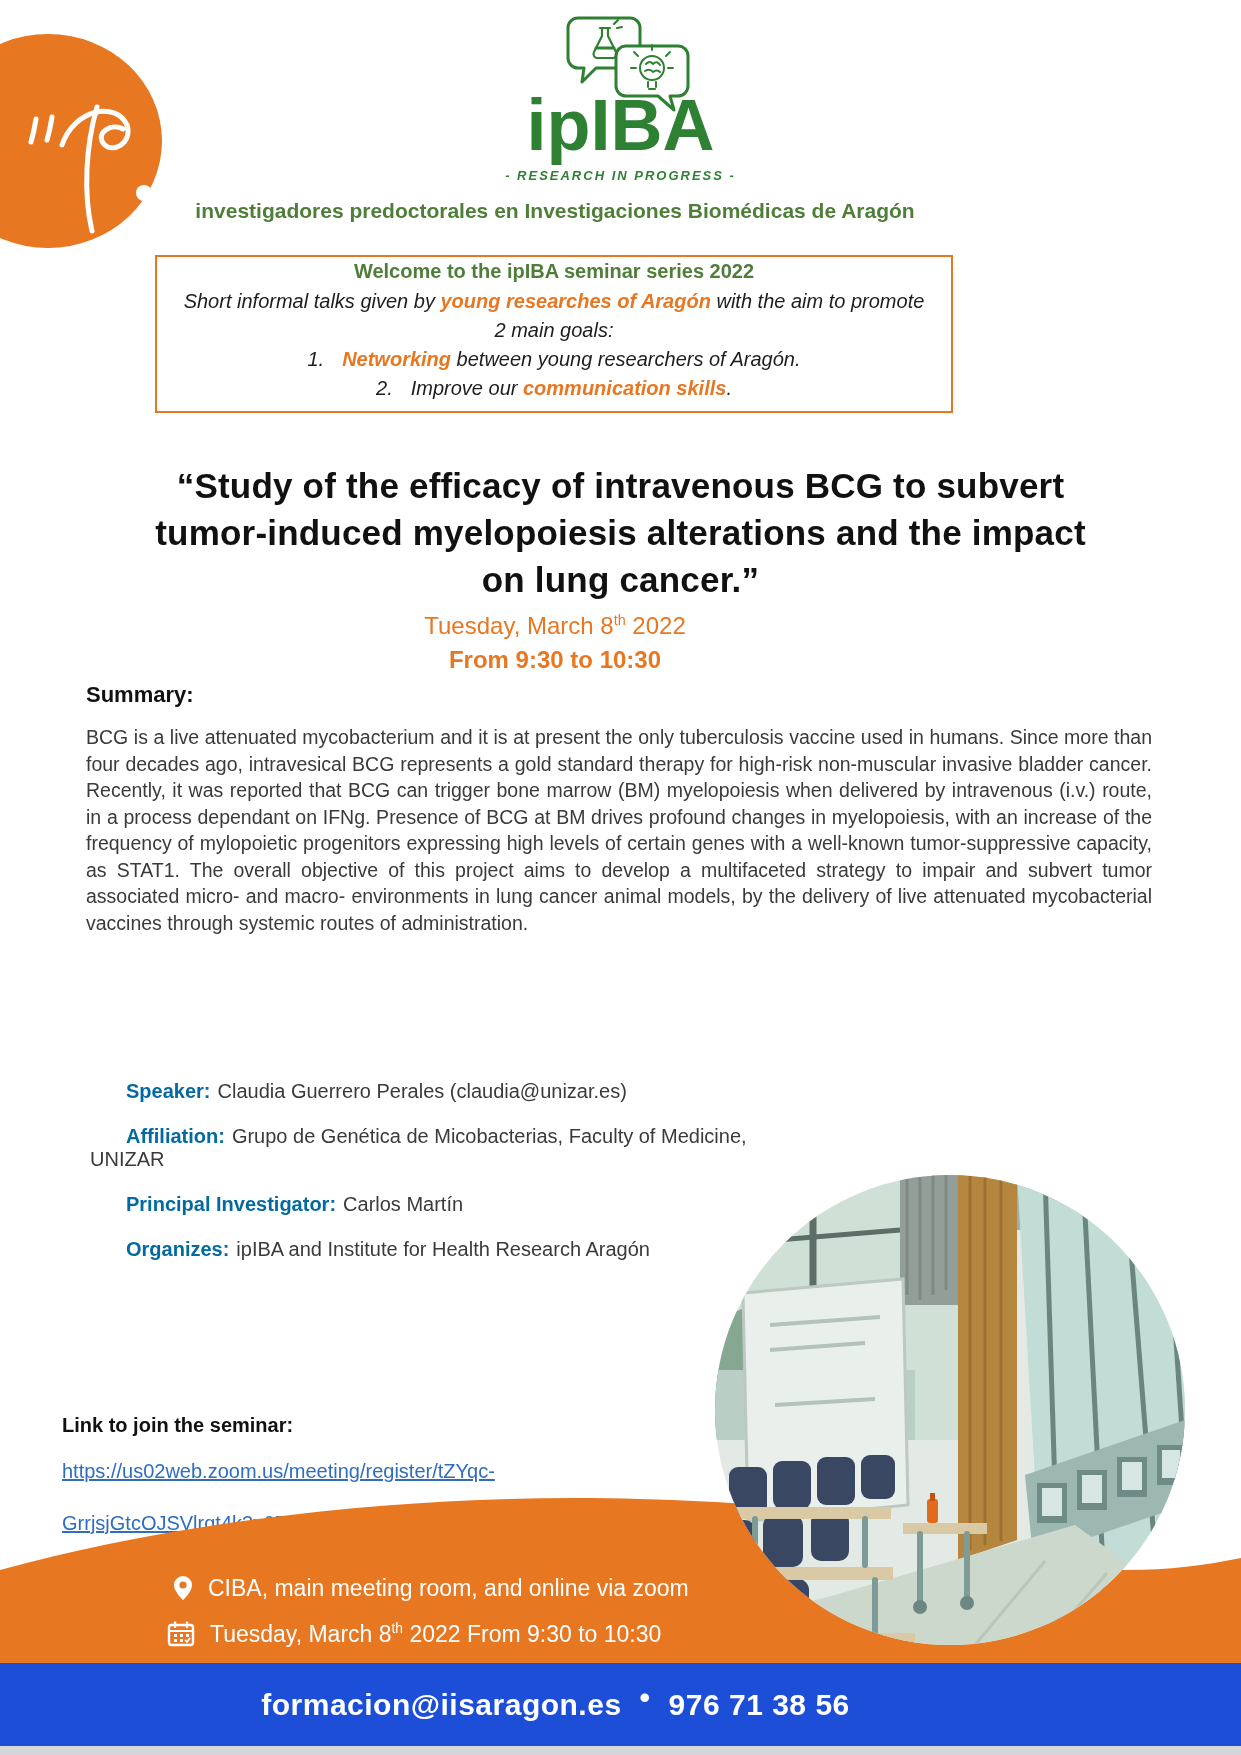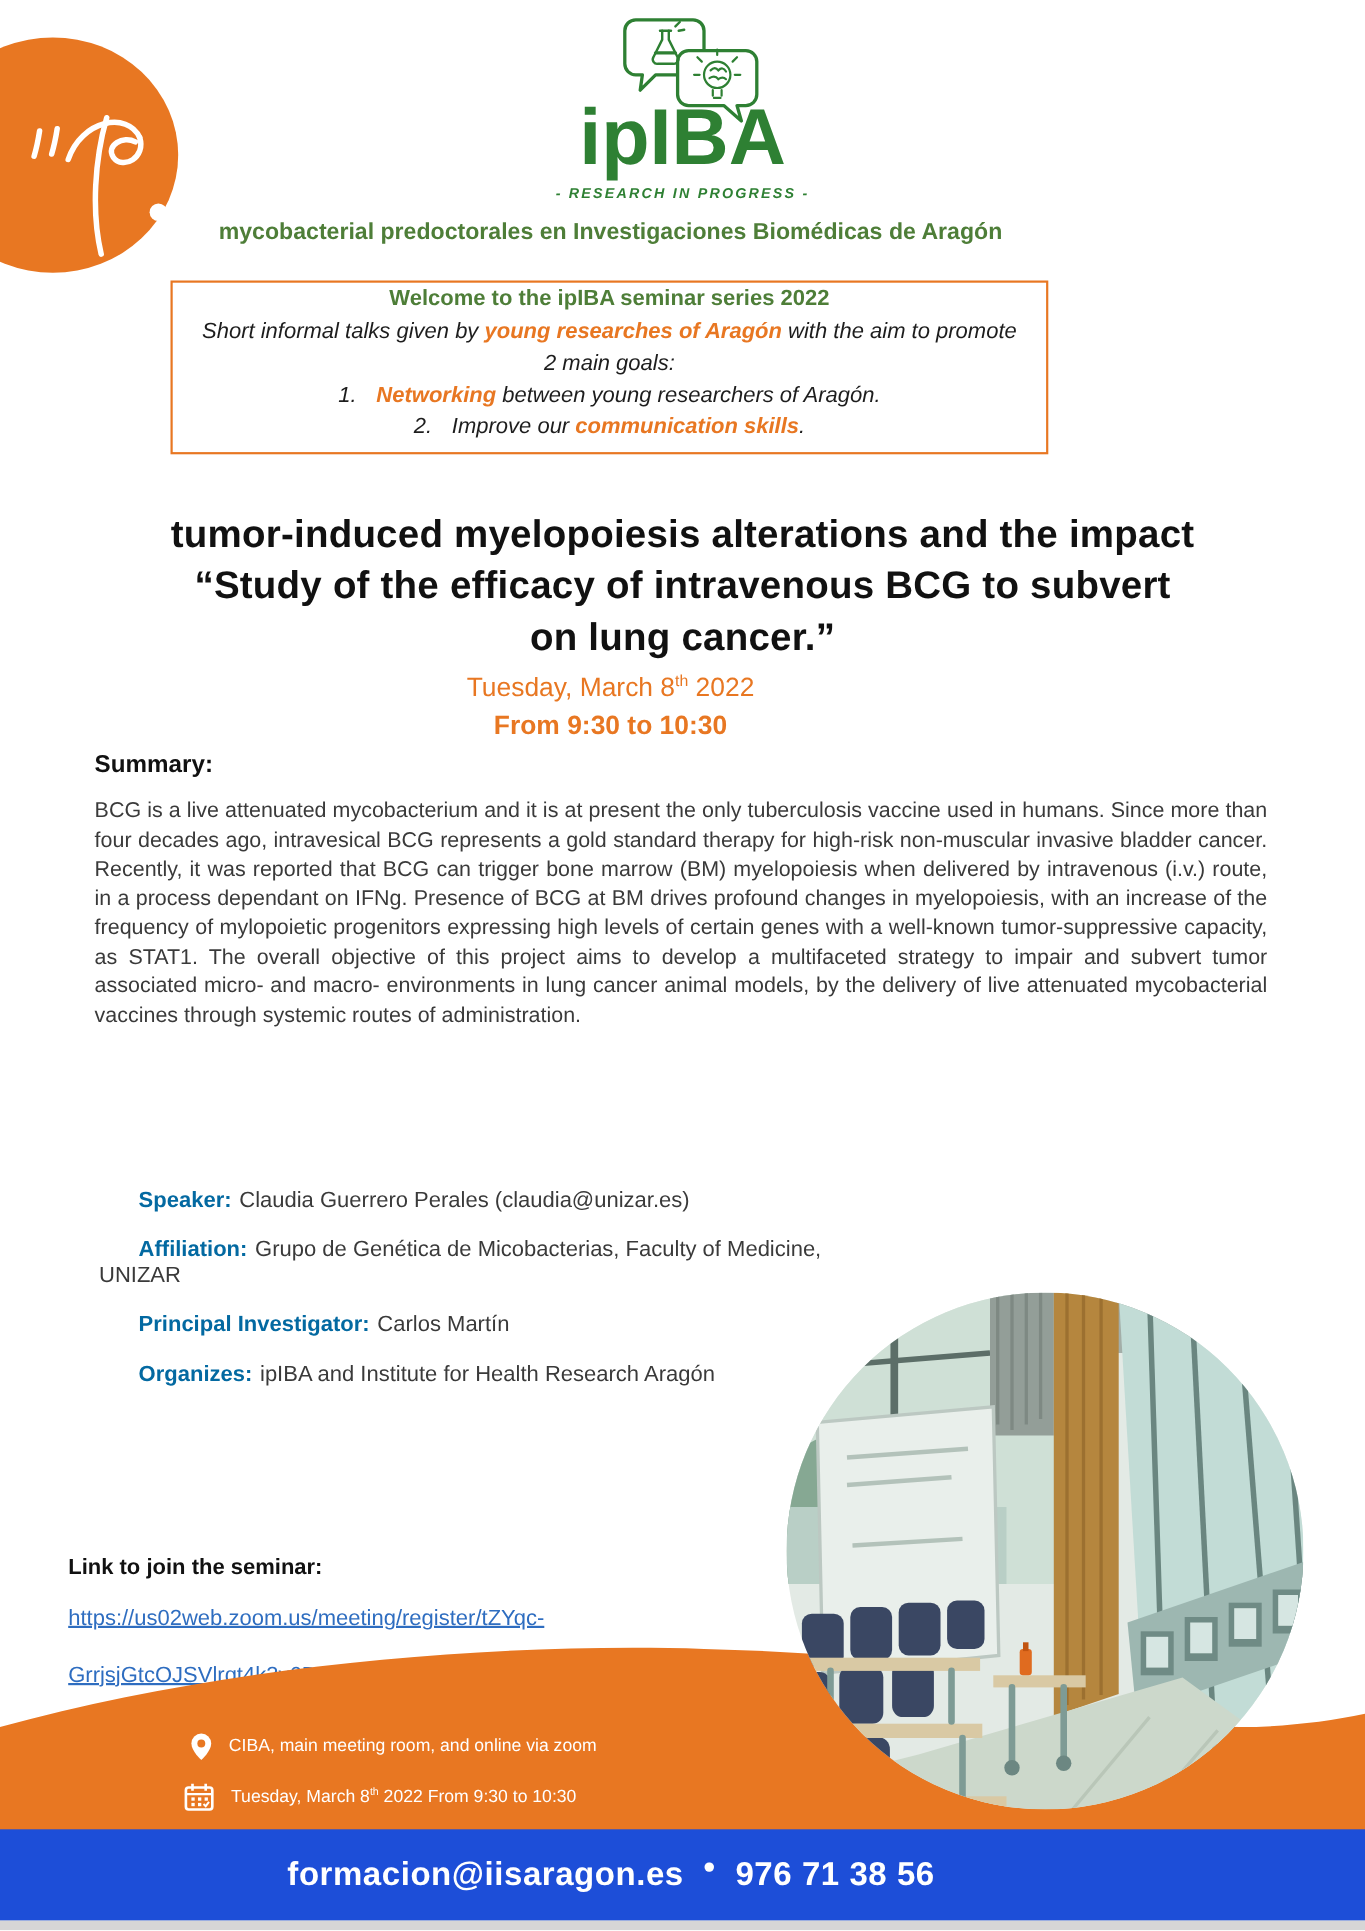--- a/index.html
+++ b/index.html
@@ -48,21 +48,21 @@
   .photo{left:715px;top:1175px;width:470px;height:470px;border-radius:50%;overflow:hidden;z-index:5;}
 
   
   .link-label{left:62px;top:1414px;font-size:20px;font-weight:bold;color:#111;}
   .link-a{font-size:20px;color:#2E6DC0;text-decoration:underline;}
   .link1{left:62px;top:1460px;}
   .link2{left:62px;top:1512px;}
 
   
   .hill{left:0;top:1455px;width:1241px;height:235px;z-index:4;}
-  .band-row{z-index:6;display:flex;align-items:center;color:#ffffff;font-size:16px;}
+  .band-row{z-index:6;display:flex;align-items:center;color:#ffffff;font-size:23px;}
   .band-row .icon{margin-right:14px;display:flex;align-items:center;}
   .band1{left:172px;top:1574px;}
   .band2{left:166px;top:1620px;}
 
   
   .black-bar{left:0;top:1663px;width:1241px;height:83px;background:#1d4ed8;z-index:7;
              display:flex;align-items:center;justify-content:center;padding-right:130px;box-sizing:border-box;}
   .black-bar .txt{color:#ffffff;font-size:30px;font-weight:bold;letter-spacing:0.5px;}
   .dot-sep{display:inline-block;transform:translateY(-7px);margin:0 18px;font-size:24px;}
   .gray-strip{left:0;top:1746px;width:1241px;height:9px;background:#d6d6d6;z-index:7;}
@@ -99,38 +99,38 @@
       <circle cx="92" cy="56" r="12"></circle>
       <path d="M86,52 q4,-4 7,0 q4,-4 7,1"></path>
       <path d="M85,59 q5,-3 8,1 q4,-3 7,0"></path>
       <path d="M88,70 v5 M96,70 v5 M89,77 h6"></path>
       <path d="M92,38 v-5 M78,44 l-4,-4 M106,44 l4,-4 M76,56 h-5 M108,56 h5"></path>
     </g>
   </svg>
 
   <div class="abs ipiba-word">ipIBA</div>
   <div class="abs ipiba-tag">- RESEARCH IN PROGRESS -</div>
-  <div class="abs subtitle">mycobacterial predoctorales en Investigaciones Biomédicas de Aragón</div>
+  <div class="abs subtitle">investigadores predoctorales en Investigaciones Biomédicas de Aragón</div>
 
   <div class="abs wbox">
     <div class="wbox-title">Welcome to the ipIBA seminar series 2022</div>
     <div class="wbox-line">
       <span>Short informal talks given by </span><span class="hl">young researches of Aragón</span><span> with the aim to promote 2 main goals:</span>
     </div>
     <div class="wbox-line">
       <span class="goal-num">1.</span><span class="hl">Networking</span><span> between young researchers of Aragón.</span>
     </div>
     <div class="wbox-line">
       <span class="goal-num">2.</span><span>Improve our </span><span class="hl">communication skills</span><span>.</span>
     </div>
   </div>
 
   <div class="abs talk-title">
+    <span style="display:block">“Study of the efficacy of intravenous BCG to subvert</span>
     <span style="display:block">tumor-induced myelopoiesis alterations and the impact</span>
-    <span style="display:block">“Study of the efficacy of intravenous BCG to subvert</span>
     <span style="display:block">on lung cancer.”</span>
   </div>
 
   <div class="abs date-line">
     <span>Tuesday, March 8</span><sup>th</sup><span> 2022</span>
   </div>
   <div class="abs time-line">From 9:30 to 10:30</div>
 
   <div class="abs sum-head">Summary:</div>
   <div class="abs sum-body">BCG is a live attenuated mycobacterium and it is at present the only tuberculosis vaccine used in humans. Since more than four decades ago, intravesical BCG represents a gold standard therapy for high-risk non-muscular invasive bladder cancer. Recently, it was reported that BCG can trigger bone marrow (BM) myelopoiesis when delivered by intravenous (i.v.) route, in a process dependant on IFNg. Presence of BCG at BM drives profound changes in myelopoiesis, with an increase of the frequency of mylopoietic progenitors expressing high levels of certain genes with a well-known tumor-suppressive capacity, as STAT1. The overall objective of this project aims to develop a multifaceted strategy to impair and subvert tumor associated micro- and macro- environments in lung cancer animal models, by the delivery of live attenuated mycobacterial vaccines through systemic routes of administration.</div>

